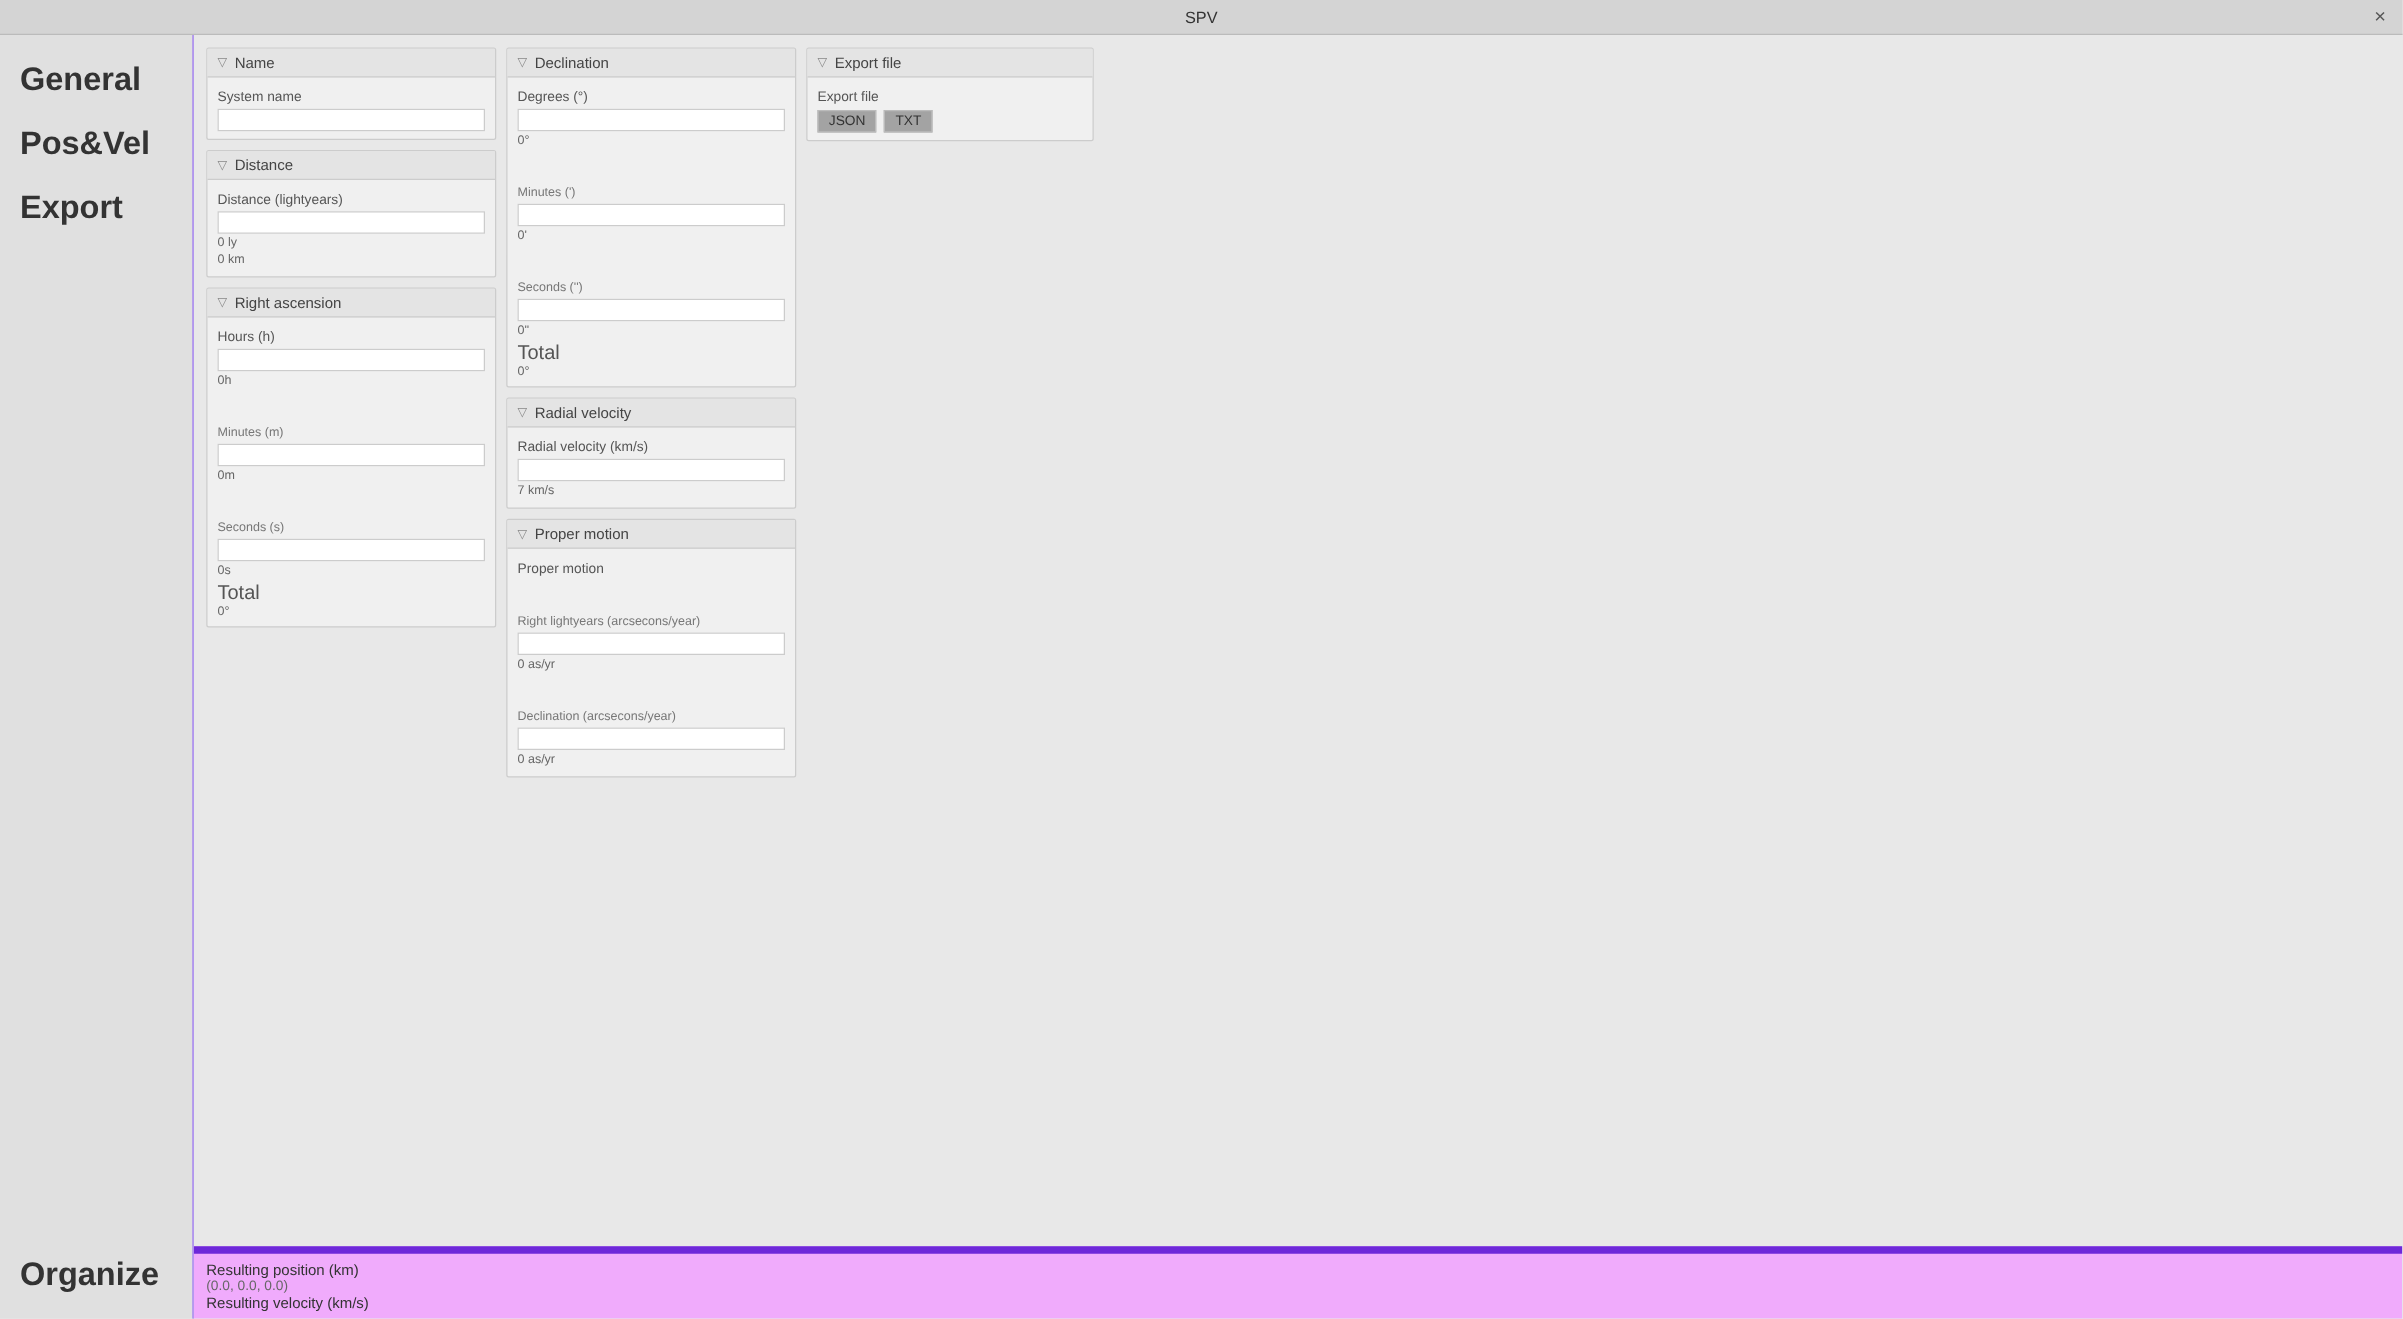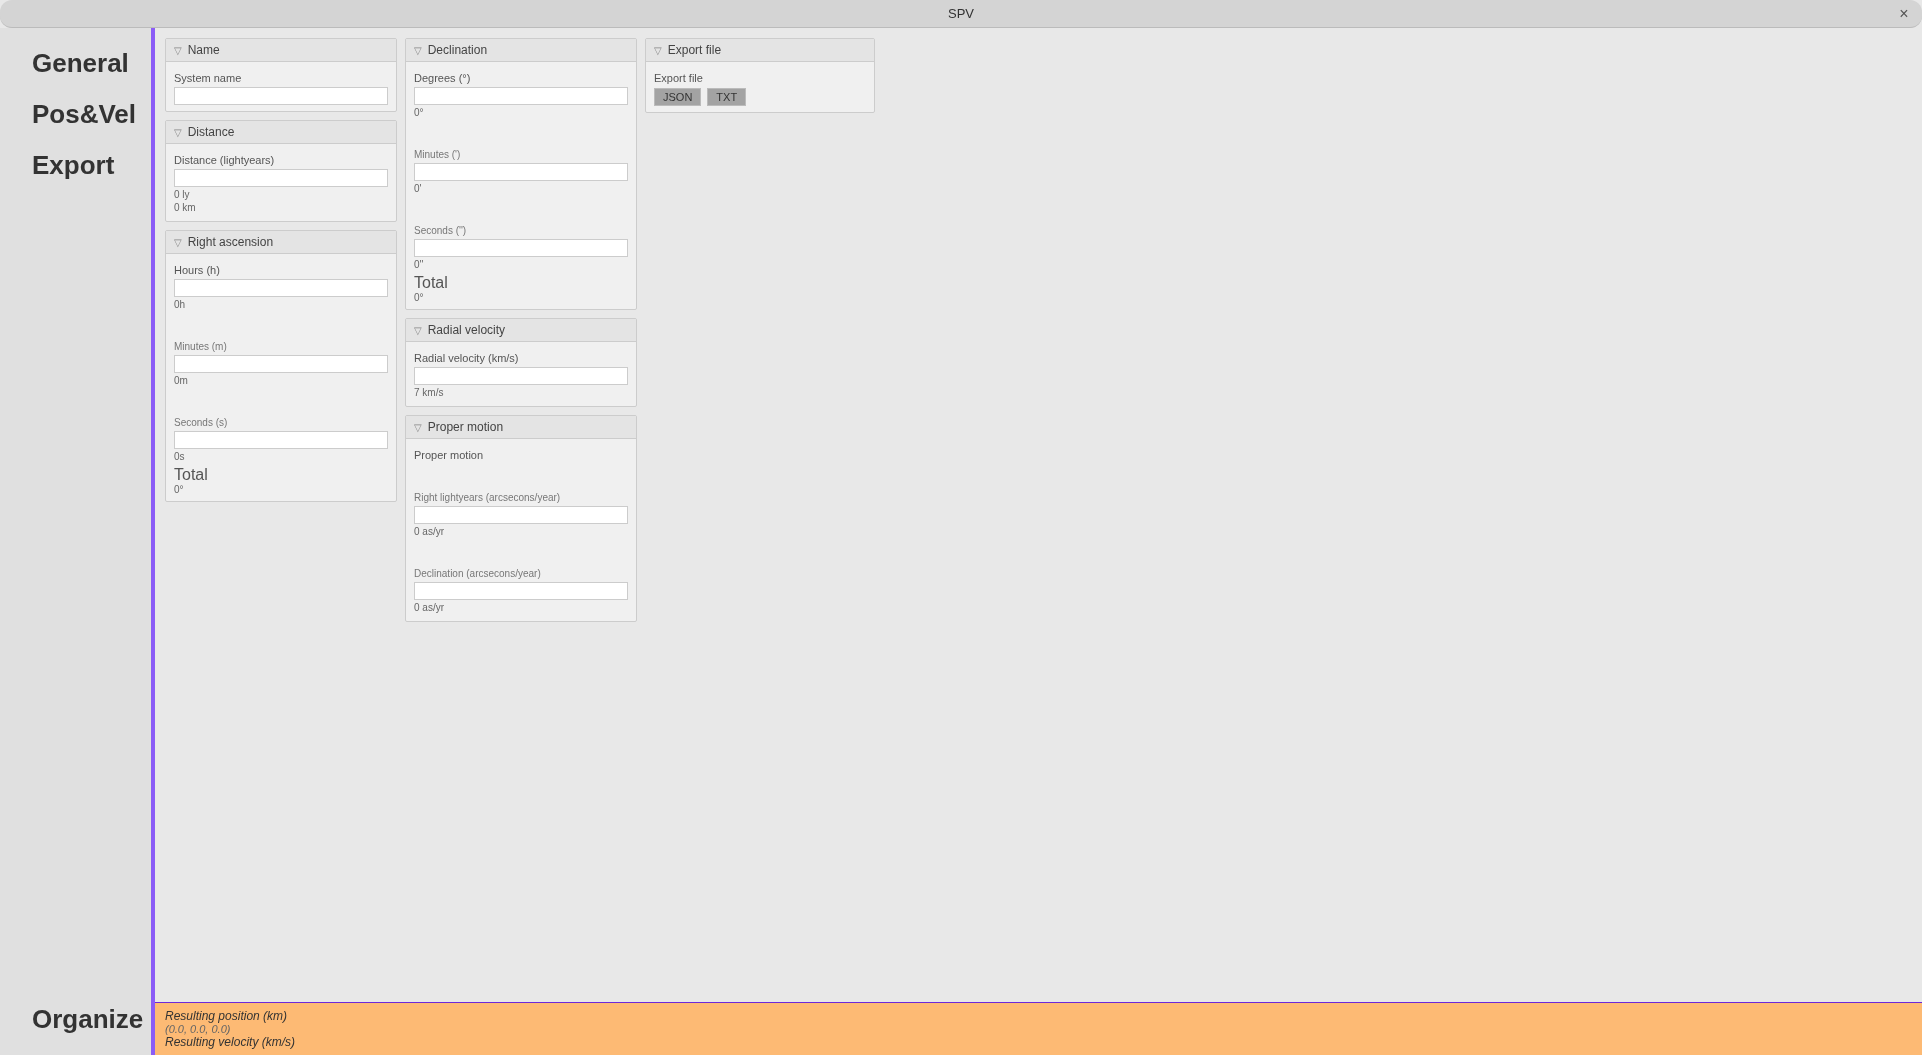--- a/index.html
+++ b/index.html
@@ -13,21 +13,20 @@
       flex-direction: column;
     }
     #titlebar {
       background: #d4d4d4;
       height: 28px;
       display: flex;
       align-items: center;
       justify-content: center;
       position: relative;
       border-bottom: 1px solid #bbb;
-      border-radius: 12px;
     }
     #titlebar-title {
       font-size: 13px;
       color: #333;
     }
     #close-btn {
       position: absolute;
       right: 8px;
       top: 4px;
       font-size: 16px;
@@ -42,22 +41,22 @@
     #main-layout {
       display: flex;
       flex: 1;
       overflow: hidden;
     }
     #sidebar {
       width: 155px;
       background: #e0e0e0;
       display: flex;
       flex-direction: column;
-      padding: 10px 16px;
-      border-right: 4px solid #8b5cf6;
+      padding: 10px 0;
+      border-right: 1px solid #8b5cf6;
     }
     .sidebar-item {
       padding: 10px 16px;
       font-size: 26px;
       font-weight: bold;
       color: #333;
       cursor: pointer;
       line-height: 1.2;
     }
     #content-area {
@@ -70,24 +69,23 @@
     #panels-area {
       flex: 1;
       padding: 10px;
       display: flex;
       flex-direction: row;
       align-items: flex-start;
       gap: 8px;
       overflow: hidden;
     }
     #bottom-status {
-      border-top: 1px solid #6d28d9;
+      border-top: 6px solid #6d28d9;
       padding: 6px 10px;
-      background: #fdba74;
-      font-style: italic;
+      background: #f0abfc;
     }
     .status-line {
       font-size: 12px;
       color: #333;
     }
     .status-sub {
       font-size: 11px;
       color: #666;
     }
 

